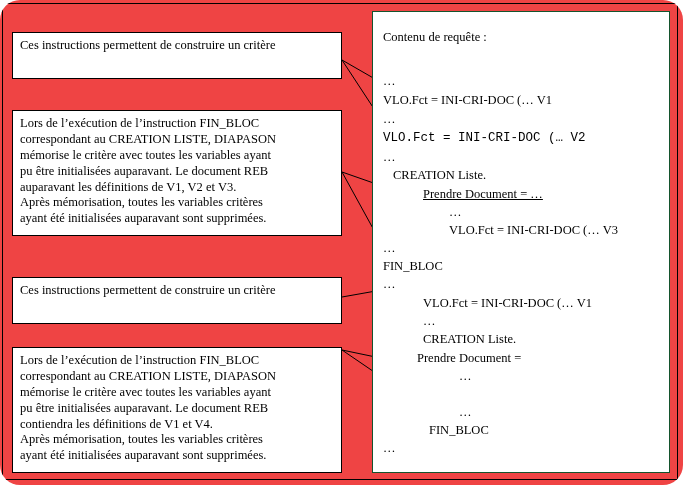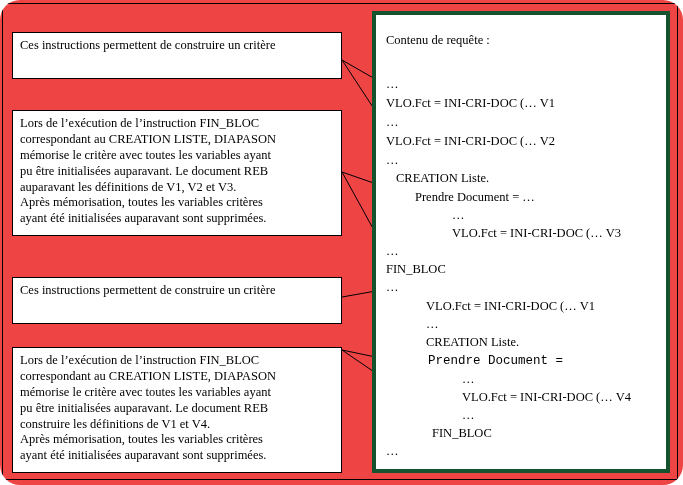--- a/index.html
+++ b/index.html
@@ -39,21 +39,21 @@
   }
   .note-box p {
     margin: 0;
   }
   .code-panel {
     position: absolute;
     left: 372px;
     top: 11px;
     width: 298px;
     height: 462px;
-    border: 4px solid #14532d;
+    border: 1px solid #14532d;
     box-sizing: border-box;
     background: #ffffff;
   }
   .code-line {
     position: absolute;
     font-size: 12.5px;
     white-space: pre;
     line-height: 1;
   }
   svg.connectors {
@@ -100,43 +100,42 @@
 
   <div class="note-box" id="note-3" style="left: 12px; top: 277px; width: 330px; height: 47px;">
     <p>Ces instructions permettent de construire un critère</p>
   </div>
 
   <div class="note-box" id="note-4" style="left: 12px; top: 347px; width: 330px; height: 126px;">
     <p>Lors de l’exécution de l’instruction FIN_BLOC</p>
     <p>correspondant au CREATION LISTE, DIAPASON</p>
     <p>mémorise le critère avec toutes les variables ayant</p>
     <p>pu être initialisées auparavant. Le document REB</p>
-    <p>construire les définitions de V1 et V4.</p>
+    <p>contiendra les définitions de V1 et V4.</p>
     <p>Après mémorisation, toutes les variables critères</p>
     <p>ayant été initialisées auparavant sont supprimées.</p>
   </div>
 
   <div class="code-panel" id="code-panel">
       <div class="code-line" style="left: 10px; top: 19px;">Contenu de requête :</div>
       <div class="code-line" style="left: 10px; top: 63px;">…</div>
       <div class="code-line" style="left: 10px; top: 82px;">VLO.Fct = INI-CRI-DOC (… V1</div>
       <div class="code-line" style="left: 10px; top: 101px;">…</div>
-      <div class="code-line" style="left: 10px; top: 120px;">VLO.Fct = INI-CRI-DOC (… V2</div>
+      <div class="code-line" style="left: 10px; top: 120px; font-family: Liberation Mono, monospace;">VLO.Fct = INI-CRI-DOC (… V2</div>
       <div class="code-line" style="left: 10px; top: 139px;">…</div>
       <div class="code-line" style="left: 20px; top: 157px;">CREATION Liste.</div>
-      <div class="code-line" style="left: 39px; top: 176px;">Prendre Document = …</div>
+      <div class="code-line" style="left: 50px; top: 176px; text-decoration: underline;">Prendre Document = …</div>
       <div class="code-line" style="left: 76px; top: 194px;">…</div>
       <div class="code-line" style="left: 76px; top: 212px;">VLO.Fct = INI-CRI-DOC (… V3</div>
       <div class="code-line" style="left: 10px; top: 230px;">…</div>
       <div class="code-line" style="left: 10px; top: 248px;">FIN_BLOC</div>
       <div class="code-line" style="left: 10px; top: 266px;">…</div>
       <div class="code-line" style="left: 50px; top: 285px;">VLO.Fct = INI-CRI-DOC (… V1</div>
       <div class="code-line" style="left: 50px; top: 303px;">…</div>
       <div class="code-line" style="left: 50px; top: 321px;">CREATION Liste.</div>
-      <div class="code-line" style="left: 52px; top: 340px; font-family: Liberation Mono, monospace;">Prendre Document =</div>
+      <div class="code-line" style="left: 44px; top: 340px;">Prendre Document =</div>
       <div class="code-line" style="left: 86px; top: 358px;">…</div>
-      <div class="code-line" style="left: 86px; top: 376px;">VLO.Fct = INI-CRI-DOC (… V4</div>
       <div class="code-line" style="left: 86px; top: 394px;">…</div>
       <div class="code-line" style="left: 56px; top: 412px;">FIN_BLOC</div>
       <div class="code-line" style="left: 10px; top: 430px;">…</div>
     </div>
 
 </div>
 
 </body></html>

